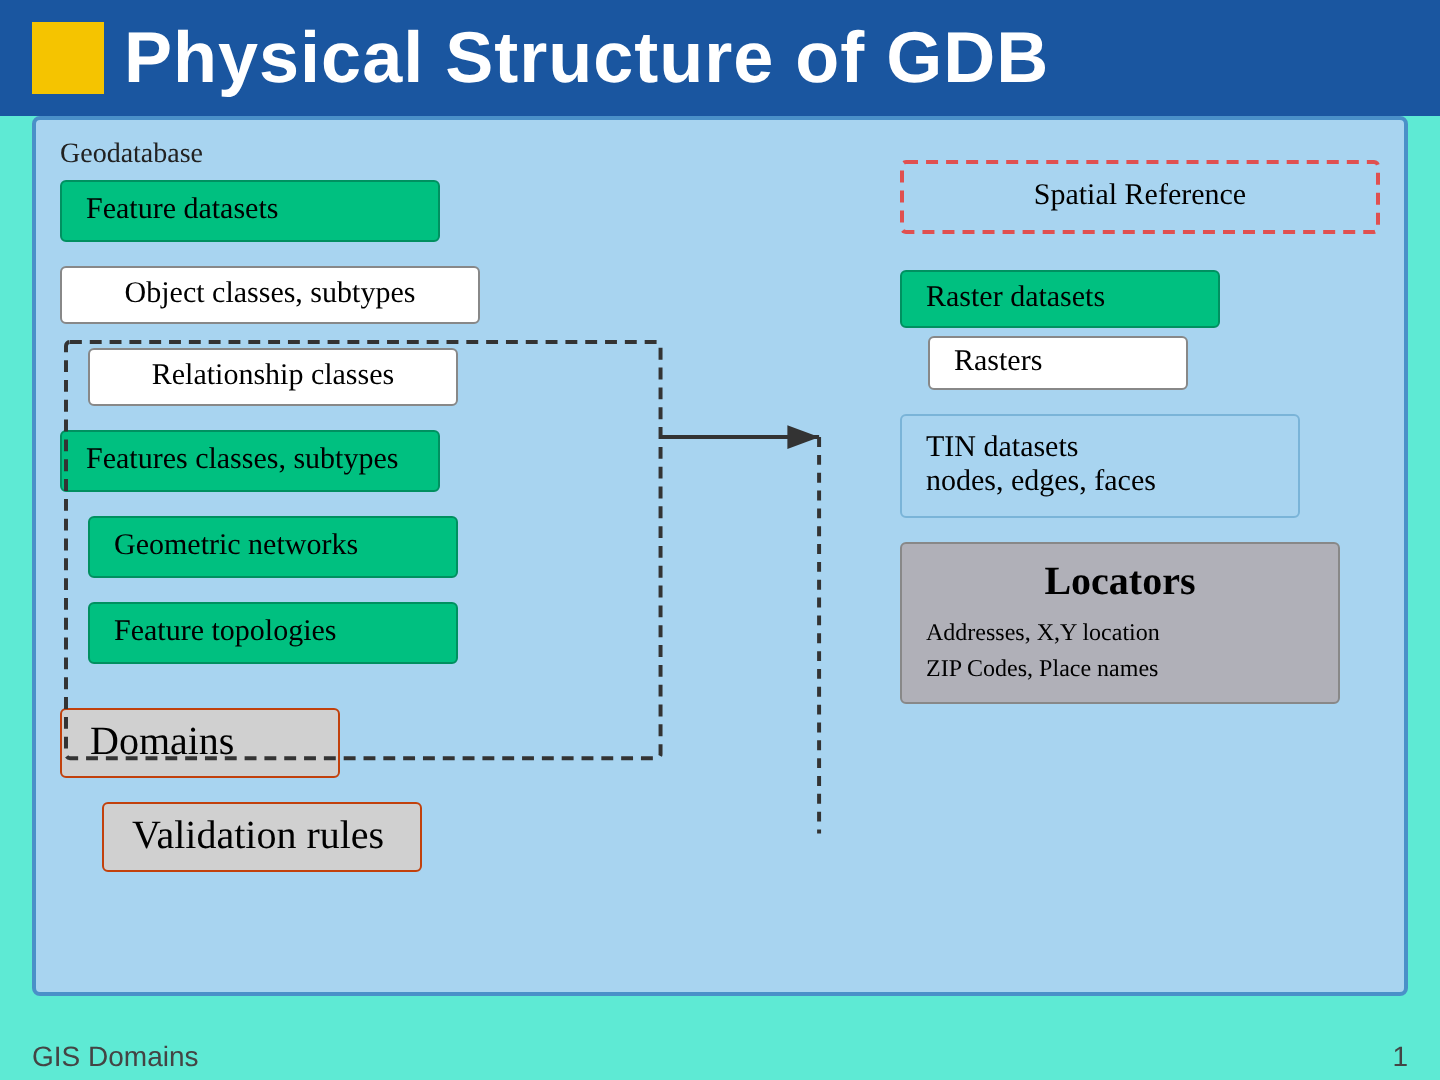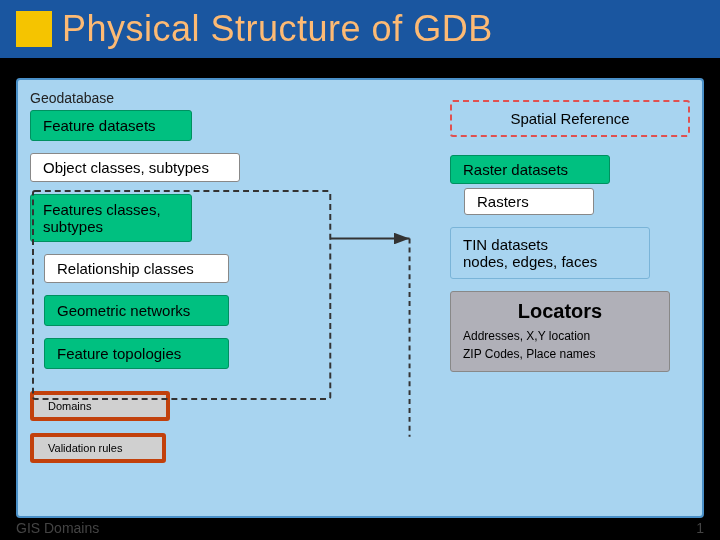--- a/index.html
+++ b/index.html
@@ -23,31 +23,32 @@
     }
     .title-icon {
       width: 36px;
       height: 36px;
       background: #f5c400;
       margin-right: 10px;
       flex-shrink: 0;
     }
     .title-text {
       font-size: 36px;
-      font-weight: normal;
-      color: #fdba74;
+      font-weight: bold;
+      color: #ffffff;
       letter-spacing: 0.5px;
     }
 
     
     .content {
-      background: #000000;
-      padding: 20px 16px 6px 16px;
+      background: #5eead4;
+      padding: 0 16px 6px 16px;
       height: 482px;
       position: relative;
+      font-family: Liberation Serif, serif;
     }
 
     
     .geodatabase-box {
       background: #a8d4f0;
       border: 2px solid #4a90c8;
       border-radius: 4px;
       padding: 10px 12px 12px 12px;
       position: relative;
       height: 440px;
@@ -70,44 +71,45 @@
     
     .green-box {
       background: #00c080;
       border: 1px solid #009060;
       border-radius: 3px;
       padding: 6px 12px;
       font-size: 15px;
       color: #000;
       margin-bottom: 6px;
       display: inline-block;
-      width: 162px;
+      width: 190px;
       text-align: left;
     }
 
     
     .white-box {
       background: #fff;
       border: 1px solid #888;
       border-radius: 3px;
       padding: 5px 12px;
       font-size: 15px;
       color: #000;
       margin-bottom: 6px;
       display: inline-block;
       width: 210px;
+      text-align: center;
     }
 
     
     .gray-box {
       background: #d0d0d0;
-      border: 4px solid #c2410c;
+      border: 1px solid #c2410c;
       border-radius: 3px;
       padding: 5px 14px;
-      font-size: 11px;
+      font-size: 20px;
       color: #000;
       margin-bottom: 6px;
       display: inline-block;
       width: 140px;
     }
 
     
     .right-col {
       position: absolute;
       right: 12px;
@@ -237,42 +239,42 @@
     <div class="left-col">
 
       <div style="margin-bottom:6px;">
         <div class="green-box">Feature datasets</div>
       </div>
 
       <div style="margin-bottom:6px;">
         <div class="white-box">Object classes, subtypes</div>
       </div>
 
+      <div style="margin-bottom:6px; margin-left:14px;">
+        <div class="white-box" style="width:185px;">Relationship classes</div>
+      </div>
+
       <div style="margin-bottom:6px;">
         <div class="green-box">Features classes, subtypes</div>
       </div>
 
       <div style="margin-bottom:6px; margin-left:14px;">
-        <div class="white-box" style="width:185px;">Relationship classes</div>
-      </div>
-
-      <div style="margin-bottom:6px; margin-left:14px;">
         <div class="green-box" style="width:185px;">Geometric networks</div>
       </div>
 
       <div style="margin-bottom:16px; margin-left:14px;">
         <div class="green-box" style="width:185px;">Feature topologies</div>
       </div>
 
       <div style="margin-bottom:6px;">
         <div class="gray-box">Domains</div>
       </div>
 
       <div>
-        <div class="gray-box" style="width:136px;">Validation rules</div>
+        <div class="gray-box" style="width:160px;margin-left:21px;">Validation rules</div>
       </div>
     </div>
 
     <div class="right-col">
 
       <div class="spatial-ref-box">Spatial Reference</div>
 
       <div class="raster-group">
         <div class="raster-datasets-box">Raster datasets</div>
         <div class="rasters-box">Rasters</div>

